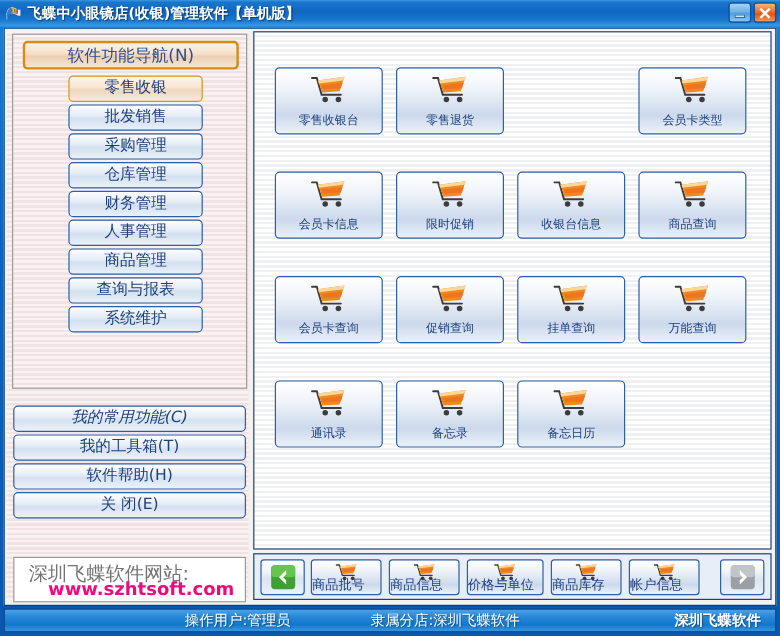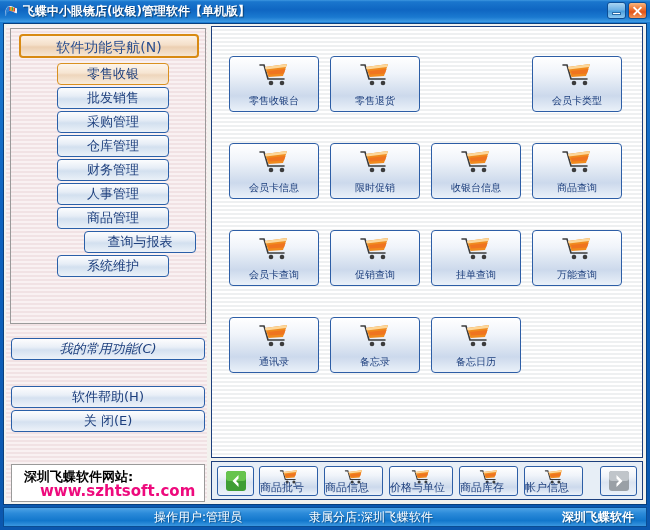--- a/index.html
+++ b/index.html
@@ -179,23 +179,23 @@
     position: absolute;
     left: 5px; top: 438px;
     width: 194px; height: 38px;
     background: #ffffff;
     border: 1px solid #9a9a9a;
     box-sizing: border-box;
   }
   #webpanel .line1 {
     position: absolute;
     left: 12px; top: 3px;
-    color: #000000;
-    font-size: 13px;
-    font-weight: bold;
+    color: #737373;
+    font-size: 16px;
+    font-weight: normal;
     white-space: nowrap;
   }
   #webpanel .line2 {
     position: absolute;
     left: 28px; top: 17px;
     color: #ee0a7d;
     font-size: 15px;
     font-weight: bold;
     white-space: nowrap;
   }
@@ -339,25 +339,26 @@
       <div id="navpanel" class="stripes-pink">
         <div class="navbtn header">软件功能导航(N)</div>
 
         <div class="navbtn sel" style="left:46px; top:34px; width:112px; height:22px;">零售收银</div>
         <div class="navbtn blue" style="left:46px; top:58px; width:112px; height:22px;">批发销售</div>
         <div class="navbtn blue" style="left:46px; top:82px; width:112px; height:22px;">采购管理</div>
         <div class="navbtn blue" style="left:46px; top:106px; width:112px; height:22px;">仓库管理</div>
         <div class="navbtn blue" style="left:46px; top:130px; width:112px; height:22px;">财务管理</div>
         <div class="navbtn blue" style="left:46px; top:154px; width:112px; height:22px;">人事管理</div>
         <div class="navbtn blue" style="left:46px; top:178px; width:112px; height:22px;">商品管理</div>
-        <div class="navbtn blue" style="left:46px; top:202px; width:112px; height:22px;margin-left:27px;">查询与报表</div>
+        <div class="navbtn blue" style="left:46px; top:202px; width:112px; height:22px;">查询与报表</div>
         <div class="navbtn blue" style="left:46px; top:226px; width:112px; height:22px;">系统维护</div>
       </div>
 
       <div class="sidebtn" style="top:312px;font-style:italic;">我的常用功能(C)</div>
+      <div class="sidebtn" style="top:336px;">我的工具箱(T)</div>
       <div class="sidebtn" style="top:360px;">软件帮助(H)</div>
       <div class="sidebtn" style="top:384px;">关  闭(E)</div>
 
       <div id="webpanel">
         <div class="line1">深圳飞蝶软件网站:</div>
         <div class="line2">www.szhtsoft.com</div>
       </div>
     </div>
 
     <div id="mainpanel" class="stripes-white">

